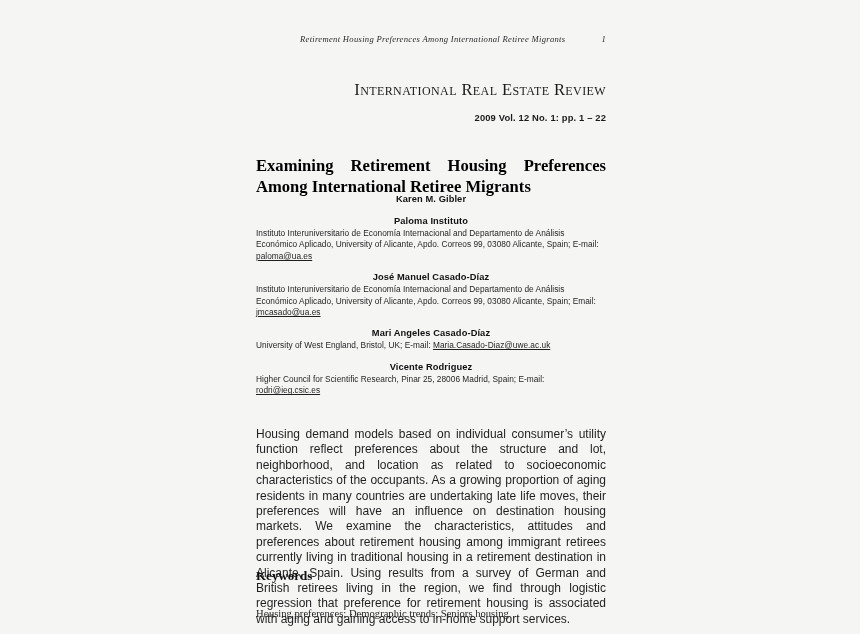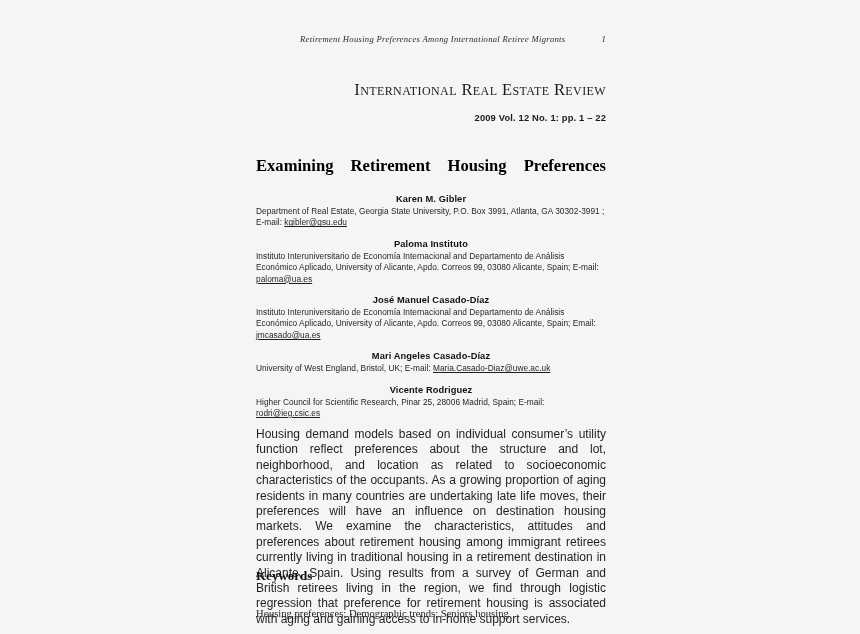--- a/index.html
+++ b/index.html
@@ -163,27 +163,27 @@
   <div class="running-head">
     <span class="rh-title">Retirement Housing Preferences Among International Retiree Migrants</span>
     <span class="rh-page">1</span>
   </div>
 
   <div class="journal-title">International Real Estate Review</div>
   <div class="issue-line">2009 Vol. 12 No. 1: pp. 1 – 22</div>
 
   <h1 class="article-title">
     <span class="line1">Examining Retirement Housing Preferences</span>
+    <span class="line2">Among International Retiree Migrants</span>
   </h1>
 
   <div class="authors">
 
     <div class="author-block">
       <div class="author-name">Karen M. Gibler</div>
-      <div class="author-affil"><span>Department of Real Estate, Georgia State University, P.O. Box 3991, Atlanta, GA 30302-3991 ; E-mail:  </span><span class="email-link">kgibler@gsu.edu</span></div>
     </div>
 
     <div class="author-block">
       <div class="author-name">Paloma Instituto</div>
       <div class="author-affil"><span>Instituto Interuniversitario de Economía Internacional and Departamento de Análisis Económico Aplicado, University of Alicante, Apdo. Correos 99, 03080 Alicante, Spain; E-mail: </span><span class="email-link">paloma@ua.es</span></div>
     </div>
 
     <div class="author-block">
       <div class="author-name">José Manuel Casado-Díaz</div>
       <div class="author-affil"><span>Instituto Interuniversitario de Economía Internacional and Departamento de Análisis Económico Aplicado, University of Alicante, Apdo. Correos 99, 03080 Alicante, Spain; Email: </span><span class="email-link">jmcasado@ua.es</span></div>

